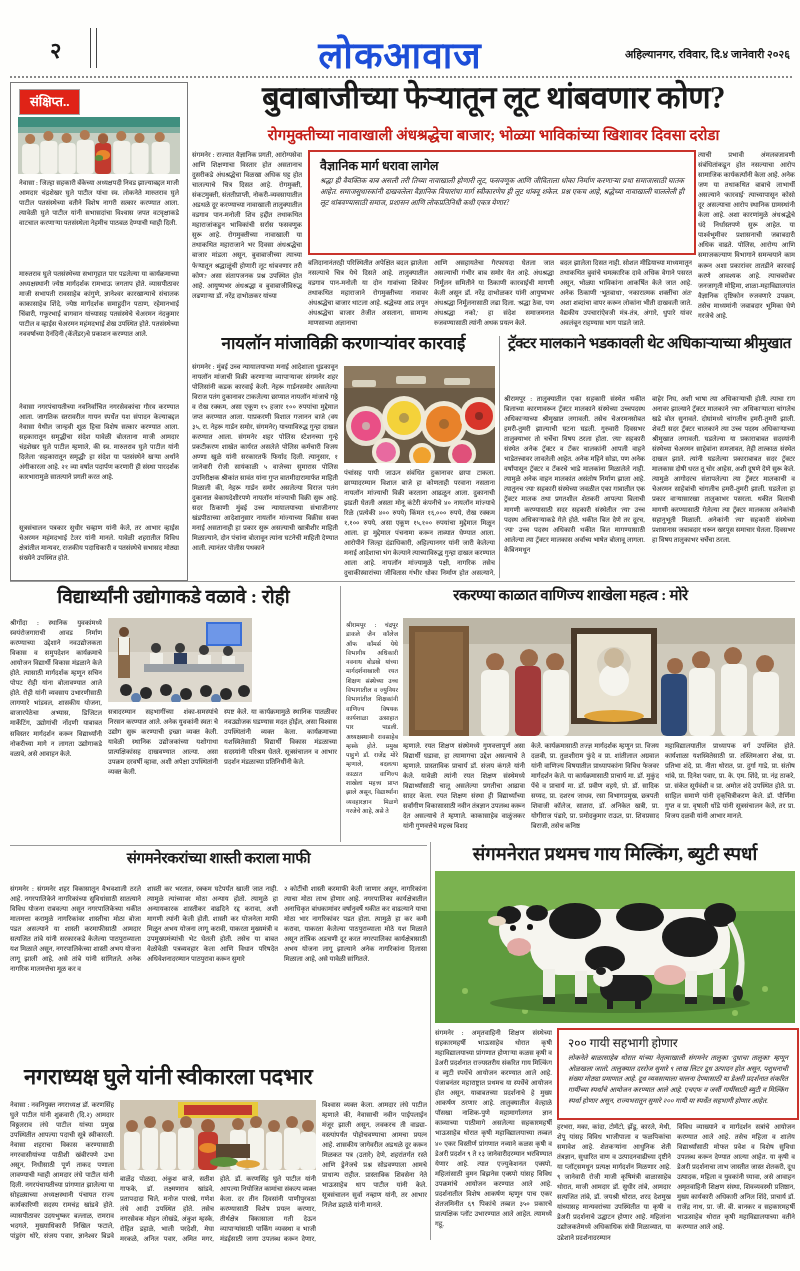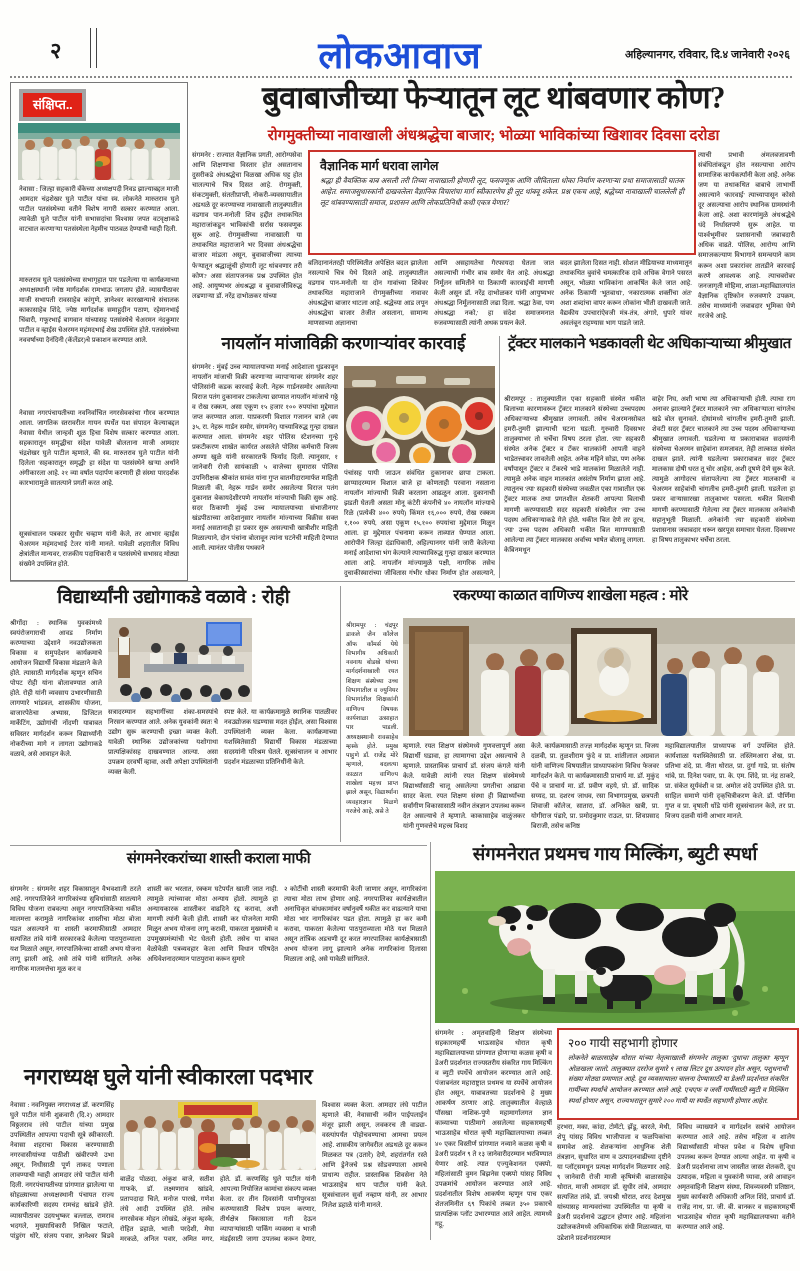--- a/index.html
+++ b/index.html
@@ -10,21 +10,21 @@
   .pageno{font-size:22px;font-weight:bold;}
   .pbar{width:5px;height:40px;border-left:1.5px solid #444;border-right:1.5px solid #444;}
   .paper-title{font-size:37px;font-weight:bold;color:#1d4ed8;text-align:center;letter-spacing:1px;}
   .dateline{font-size:11px;font-weight:bold;text-align:right;}
   .dotrule{border-top:2px dotted #888;}
   
   .vrule{border-left:1px solid #9a9a9a;}
   .hrule{border-top:1px solid #9a9a9a;}
   
   .side-box{border:1px solid #777;}
-  .side-label{background:#e02317;border:4px solid #a3a3a3;color:#fff;font-weight:bold;
+  .side-label{background:#e02317;border:1px solid #a3a3a3;color:#fff;font-weight:bold;
               font-size:13px;padding:2px 10px 4px 10px;display:inline-block;}
   .side-head{font-size:13.5px;font-weight:bold;text-align:center;line-height:1.35;}
   .body-txt{font-size:6.7px;line-height:1.5;text-align:justify;overflow:hidden;}
   
   .lead-head{font-size:31px;font-weight:bold;text-align:center;line-height:1.05;letter-spacing:-.5px;}
   .lead-sub{font-size:15px;font-weight:bold;color:#c41d17;text-align:center;}
   .pullquote{border:2px solid #c9332b;padding:5px 10px 4px 10px;background:#fffdfb;}
   .pq-title{font-size:12.5px;font-weight:bold;margin-bottom:2px;}
   .pq-text{font-size:7.2px;font-style:italic;line-height:1.55;text-align:justify;}
   .art-head-xl{font-size:15px;font-weight:bold;text-align:center;line-height:1.2;letter-spacing:-.3px;}

